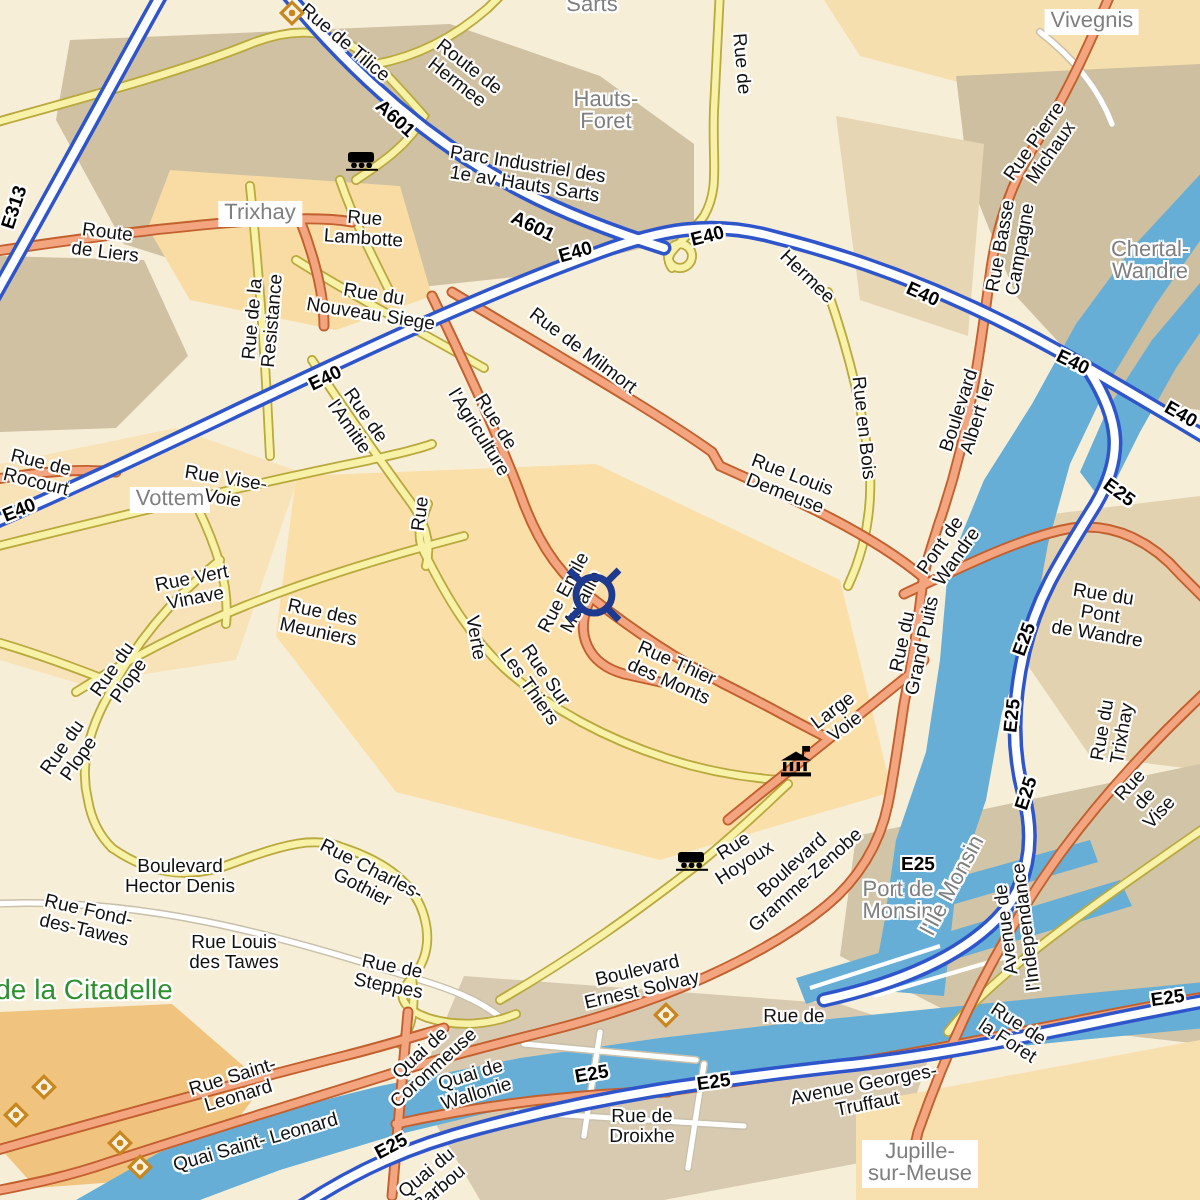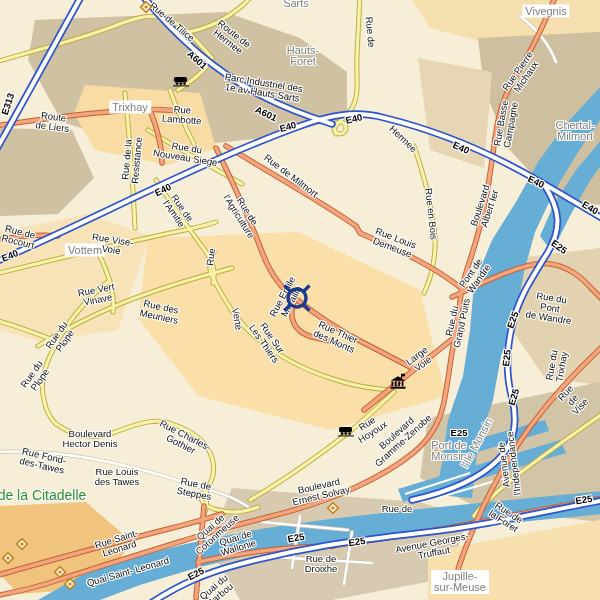--- a/index.html
+++ b/index.html
@@ -157,21 +157,21 @@
     </g>
   </svg>
 
   <div id="labels">
       <span class="lbl place" style="left: 296px; top: 3px; transform: translate(-50%, -50%) rotate(0deg);">Sarts</span>
       <span class="lbl place" style="left: 303px; top: 56px; transform: translate(-50%, -50%) rotate(0deg);">Hauts-
 Foret</span>
       <span class="lbl place boxed" style="left: 130px; top: 107px; transform: translate(-50%, -50%) rotate(0deg);">Trixhay</span>
       <span class="lbl place boxed" style="left: 546px; top: 11px; transform: translate(-50%, -50%) rotate(0deg);">Vivegnis</span>
       <span class="lbl place" style="left: 575px; top: 131px; transform: translate(-50%, -50%) rotate(0deg);">Chertal-
-Milmort</span>
+Wandre</span>
       <span class="lbl place boxed" style="left: 85px; top: 250px; transform: translate(-50%, -50%) rotate(0deg); text-align: right;">Vottem</span>
       <span class="lbl place" style="left: 449px; top: 451px; transform: translate(-50%, -50%) rotate(0deg);">Port de
 Monsin</span>
       <span class="lbl place" style="left: 477px; top: 443px; transform: translate(-50%, -50%) rotate(-62deg);">l'Ile Monsin</span>
       <span class="lbl place boxed" style="left: 420px; top: 582px; transform: translate(-50%, -50%) rotate(0deg); margin-left: 40px;">Jupille-
 sur-Meuse</span>
       <span class="lbl park" style="left: 42px; top: 495px; transform: translate(-50%, -50%) rotate(0deg);">de la    Citadelle</span>
       <span class="lbl mot" style="left: 8px; top: 104px; transform: translate(-50%, -50%) rotate(-72deg);">E313</span>
       <span class="lbl mot" style="left: 197px; top: 60px; transform: translate(-50%, -50%) rotate(42deg);">A601</span>
       <span class="lbl mot" style="left: 266px; top: 114px; transform: translate(-50%, -50%) rotate(26deg);">A601</span>

